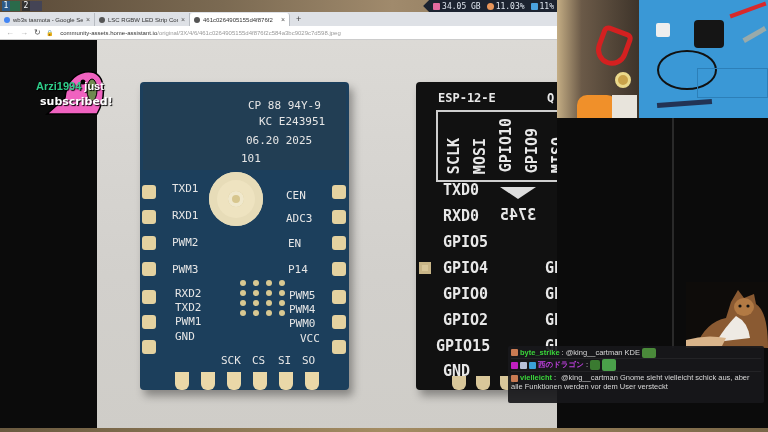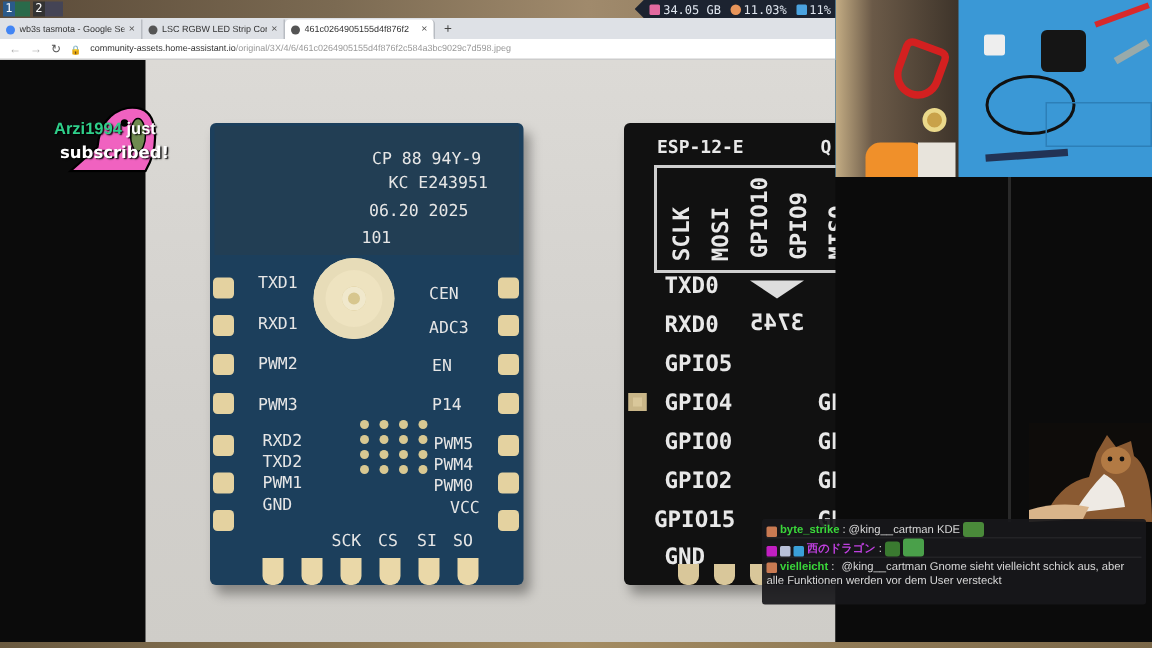--- a/index.html
+++ b/index.html
@@ -65,21 +65,21 @@
 .cam .wrench{position:absolute;left:185px;top:32px;width:25px;height:5px;background:#9aa;transform:rotate(-30deg)}
 .cam .cable{position:absolute;left:100px;top:50px;width:60px;height:40px;border:2px solid #111;border-radius:50%}
 .cam .bluepen{position:absolute;left:100px;top:101px;width:55px;height:5px;background:#235;transform:rotate(-4deg)}
 .cam .grooves{position:absolute;left:140px;top:68px;width:71px;height:30px;border:1px solid #2c7fb8}
 
 .rightpanel{position:absolute;left:557px;top:118px;width:211px;height:314px;background:#0b0b0b}
 .grayside{position:absolute;left:672px;top:118px;width:2px;height:230px;background:#2a2a2a}
 .cat{position:absolute;left:686px;top:282px;width:82px;height:66px}
 
 .chat{position:absolute;left:508px;top:346px;width:256px;height:57px;background:rgba(24,24,27,.92);border-radius:2px;font-size:7.5px;color:#d8d8d8;padding:1px 3px;line-height:10px}
-.chatline{display:flex;align-items:flex-end;gap:2px;white-space:nowrap;min-height:12px;border-bottom:1px solid rgba(255,255,255,.06)}
+.chatline{display:flex;align-items:center;gap:2px;white-space:nowrap;min-height:12px;border-bottom:1px solid rgba(255,255,255,.06)}
 .badge{display:inline-block;width:7px;height:7px;border-radius:1px;flex:none}
 .user{font-weight:bold}
 .emote{display:inline-block;width:14px;height:10px;border-radius:2px;flex:none}
 .wrapmsg{display:block;white-space:normal;line-height:9px}
 
 .bottomstrip{position:absolute;left:0;top:428px;width:768px;height:4px;background:linear-gradient(90deg,#6a5a40,#a48c62 50%,#7a6748)}
 </style>
 </head>
 <body>
 

